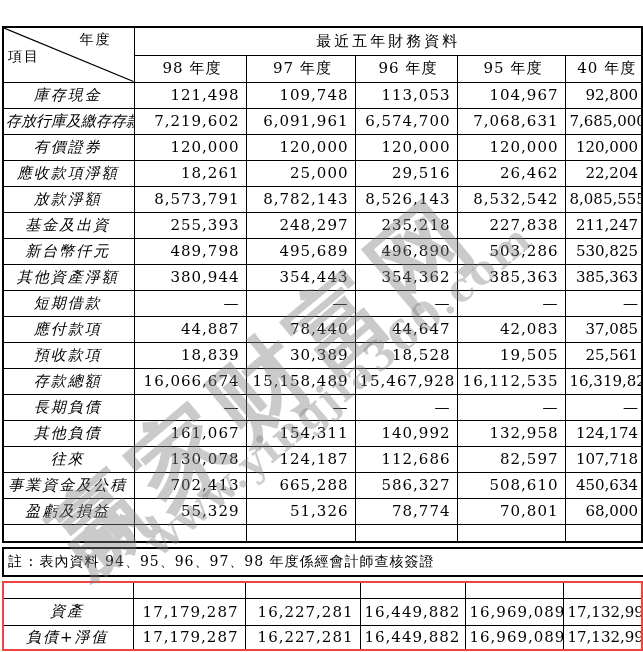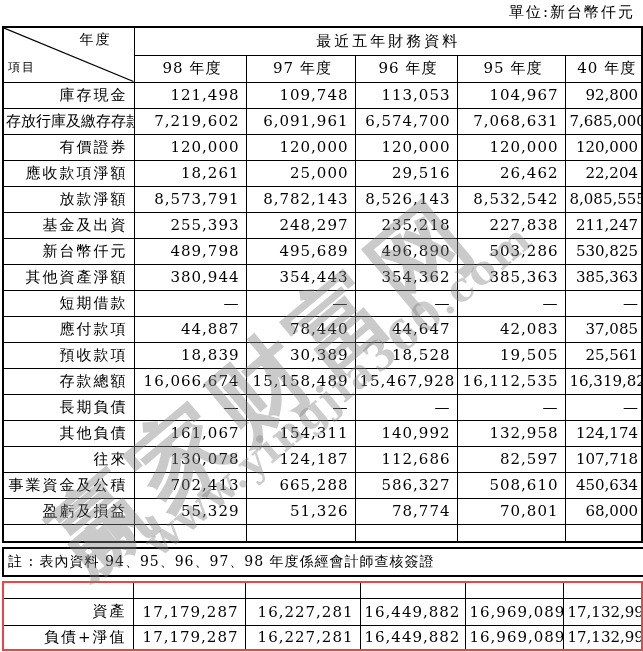--- a/index.html
+++ b/index.html
@@ -27,34 +27,34 @@
   .bottom-table{top:581px;border:2px solid #ef4444;}
   td{
     border:1px solid #000;
     padding:0 6px 0 4px;
     font-size:15px;
     overflow:hidden;
     white-space:nowrap;
   }
   td.num{text-align:right;letter-spacing:1px;}
   td:last-child{letter-spacing:0;padding-right:3px;}
-  td.label{text-align:right;letter-spacing:2px;}
+  td.label{text-align:center;letter-spacing:2px;font-style:italic;}
   tr.small td.label{font-size:15px;letter-spacing:0;padding-left:2px;}
   .main-table thead tr.h1{height:28px;}
   .main-table thead tr.h2{height:27px;}
   .main-table tbody tr{height:26px;}
   .main-table tbody tr.empty{height:18px;}
   .bottom-table tbody tr{height:27px;}
   .bottom-table tbody tr.empty{height:16px;}
   .bottom-table tbody tr:last-child{height:25px;padding-left:32px;}
   .h2 td{text-align:center;letter-spacing:1px;padding-left:10px;}
   td.span-head{text-align:center;letter-spacing:3px;}
   td.corner{position:relative;padding:0;}
   .corner-top{position:absolute;top:3px;right:22px;font-size:14px;letter-spacing:2px;}
-  .corner-bottom{position:absolute;bottom:6px;left:4px;font-size:12px;letter-spacing:2px;}
+  .corner-bottom{position:absolute;bottom:16px;left:4px;font-size:14px;letter-spacing:2px;}
   .corner svg{position:absolute;inset:0;width:100%;height:100%;}
   .note-box{
     position:absolute;left:2px;top:547px;width:635px;height:26px;
     border:2px solid #000;
     font-size:14px;letter-spacing:1px;
     padding-left:4px;
     display:flex;align-items:center;
   }
   
   .watermark{position:absolute;inset:0;pointer-events:none;z-index:5;}
@@ -77,21 +77,20 @@
     font-family:"DejaVu Sans","Liberation Sans",sans-serif;
     font-size:19px;font-weight:bold;letter-spacing:1px;
     color:rgba(140,140,140,0.55);
   }
 </style>
 </head>
 <body>
 
 <div class="page">
 
-  <div class="unit-label">單位:新台幣仟元</div>
 
   <table class="main-table">
     <colgroup>
       <col style="width:131px">
         <col style="width:112px">
         <col style="width:109px">
       <col style="width:102px">
         <col style="width:108px">
         <col style="width:77px">
     </colgroup>

